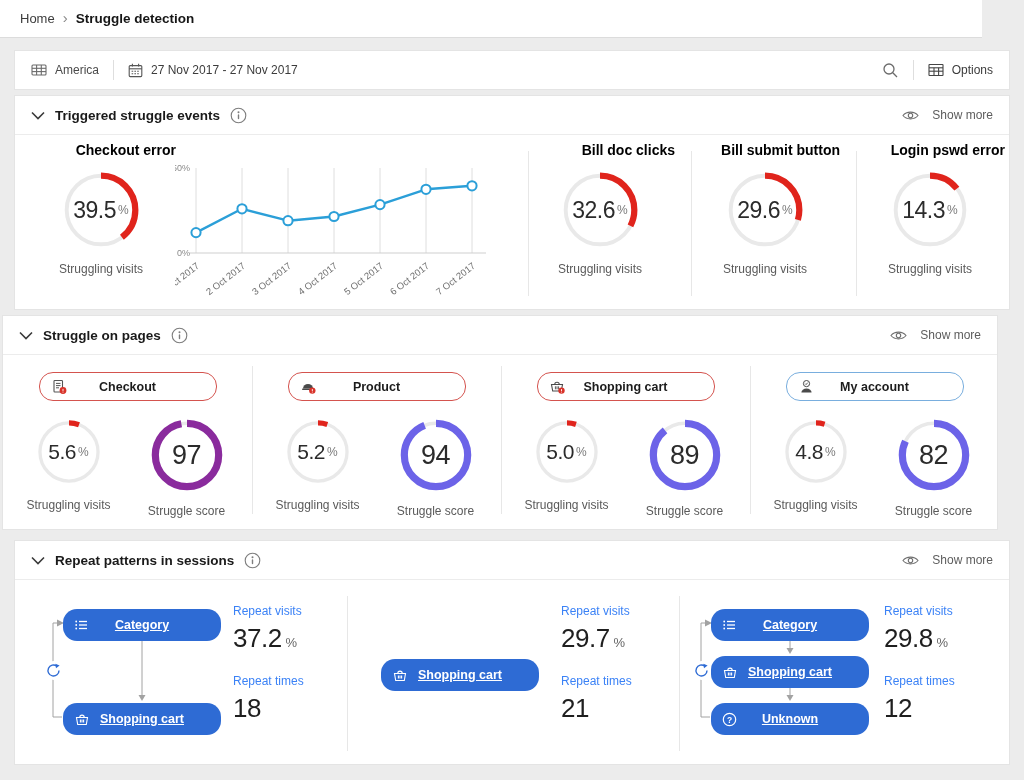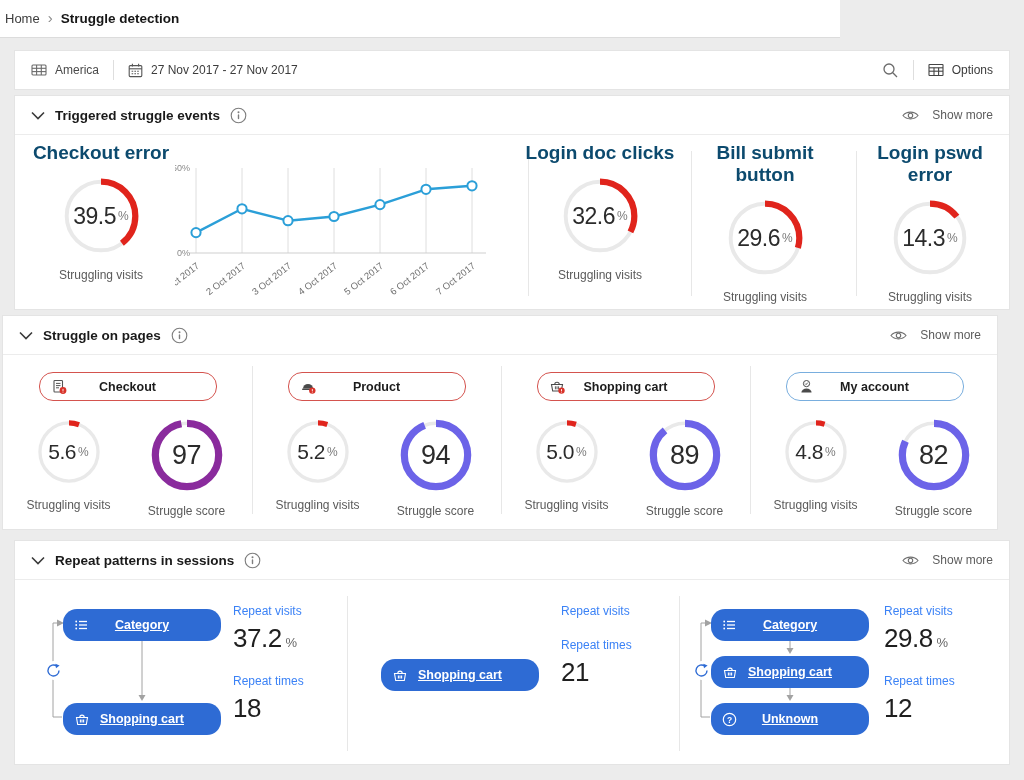--- a/index.html
+++ b/index.html
@@ -1,21 +1,21 @@
 <!DOCTYPE html>
 <html><head>
 <meta charset="utf-8">
 <style>
   html,body{margin:0;padding:0;width:1024px;height:780px;overflow:hidden;
     font-family:"Liberation Sans","DejaVu Sans",sans-serif;background:#ececec;color:#222;}
   .abs{position:absolute;}
   #stage{position:relative;width:1024px;height:780px;}
   
-  #topbar{left:0;top:0;width:840px;height:38px;background:#fff;border-bottom:1px solid #dcdcdc;
-    display:flex;align-items:center;padding:0 5px;box-sizing:border-box;gap:8px;}
+  #topbar{left:0;top:0;width:982px;height:38px;background:#fff;border-bottom:1px solid #dcdcdc;
+    display:flex;align-items:center;padding:0 20px;box-sizing:border-box;gap:8px;}
   .bc-home{font-size:13px;color:#3c3c3c;cursor:pointer;}
   .bc-sep{font-size:15px;color:#8a8a8a;margin-top:-2px;}
   .bc-cur{font-size:13.5px;font-weight:bold;color:#161616;}
   
   .card{background:#fff;border:1px solid #e4e4e4;box-sizing:border-box;}
   
   #toolbar{left:14px;top:50px;width:996px;height:40px;display:flex;align-items:center;padding:0 16px;box-sizing:border-box;}
   .tb-item{display:flex;align-items:center;gap:8px;font-size:12px;color:#4a4a4a;cursor:pointer;}
   .tb-div{width:1px;height:20px;background:#dedede;margin:0 14px;}
   .icon{display:inline-flex;align-items:center;justify-content:center;}
@@ -31,21 +31,21 @@
   .dnum{position:absolute;left:0;top:0;right:0;bottom:0;display:flex;align-items:center;justify-content:center;}
   .d78{width:78px;height:78px;}
   .d68{width:66px;height:66px;}
   .d72{width:72px;height:72px;}
   .big{color:#2b2b2b;letter-spacing:-0.5px;}
   .d78 .big{font-size:23px;}
   .d68 .big{font-size:21px;}
   .d72 .big{font-size:27px;}
   .unit{font-size:12px;color:#7a7a7a;margin-left:2px;}
   .ev-col{position:absolute;width:150px;text-align:center;}
-  .ev-title{font-size:19px;font-weight:bold;color:#0c4a6e;}
+  .ev-title{font-size:14px;font-weight:bold;color:#000000;text-align:right;}
   .ev-cap,.cap{font-size:12px;color:#5a5a5a;}
   .ev-col .donut{margin-top:13px;}
   .ev-col .ev-cap{margin-top:9px;}
   
   .pg-col{position:absolute;width:249px;top:50px;text-align:center;}
   .tagpill{position:relative;width:176px;height:27px;margin:6px auto 0;border:1px solid #d4534e;border-radius:14px;
     background:#fff;display:flex;align-items:center;cursor:pointer;}
   .tagpill .icon{position:absolute;left:11px;}
   .tagpill .tlabel{flex:1;text-align:center;font-size:12.5px;font-weight:bold;color:#1c1c1c;}
   .donut-pair{display:flex;justify-content:center;align-items:flex-start;gap:18px;margin-top:18px;}
@@ -191,21 +191,21 @@
           <text x="117" y="123" text-anchor="end" font-size="9.5" fill="#6f6f6f" transform="rotate(-38 117 123)">3 Oct 2017</text>
           <text x="163" y="123" text-anchor="end" font-size="9.5" fill="#6f6f6f" transform="rotate(-38 163 123)">4 Oct 2017</text>
           <text x="209" y="123" text-anchor="end" font-size="9.5" fill="#6f6f6f" transform="rotate(-38 209 123)">5 Oct 2017</text>
           <text x="255" y="123" text-anchor="end" font-size="9.5" fill="#6f6f6f" transform="rotate(-38 255 123)">6 Oct 2017</text>
           <text x="301" y="123" text-anchor="end" font-size="9.5" fill="#6f6f6f" transform="rotate(-38 301 123)">7 Oct 2017</text>
         </svg></div>
 
     <div class="vdiv" style="left:513px;top:55px;height:145px;"></div>
 
     <div class="ev-col" style="left:510px;top:46px;">
-      <div class="ev-title">Login doc clicks</div>
+      <div class="ev-title">Bill doc clicks</div>
       <div class="donut d78"><svg viewBox="0 0 100 100">
        <circle cx="50" cy="50" r="44" fill="none" stroke="#e9e9e9" stroke-width="5"></circle>
        <circle cx="50" cy="50" r="44" fill="none" stroke="#e0241c" stroke-width="8" stroke-dasharray="90.13 276.46" transform="rotate(-90 50 50)"></circle>
      </svg>
         <div class="dnum">
             <span class="big">32.6</span>
             <span class="unit">%</span>
           </div>
       </div>
       <div class="ev-cap">Struggling visits</div>
@@ -523,20 +523,21 @@
               <path d="M5.8 5.3 C5.8 2.4 10.2 2.4 10.2 5.3"></path>
               <line x1="6.4" y1="7.5" x2="6.4" y2="10.5"></line>
               <line x1="8" y1="7.5" x2="8" y2="10.5"></line>
               <line x1="9.6" y1="7.5" x2="9.6" y2="10.5"></line>
             </svg>
         </span>
         <span class="slabel">Shopping cart</span>
       </div>
       <div class="rstats" style="left:214px;top:8px;">
         <div class="stat-label">Repeat visits</div>
+        <div class="stat-val"><span>29.7</span><span class="unit">%</span></div>
         <div class="stat-gap"></div>
         <div class="stat-label">Repeat times</div>
         <div class="stat-val">21</div>
       </div>
     </div>
 
     <div class="vdiv" style="left:664px;top:55px;height:155px;"></div>
 
     <div class="rgroup" style="left:664px;width:332px;">
       <svg class="conn" width="200" height="160">

